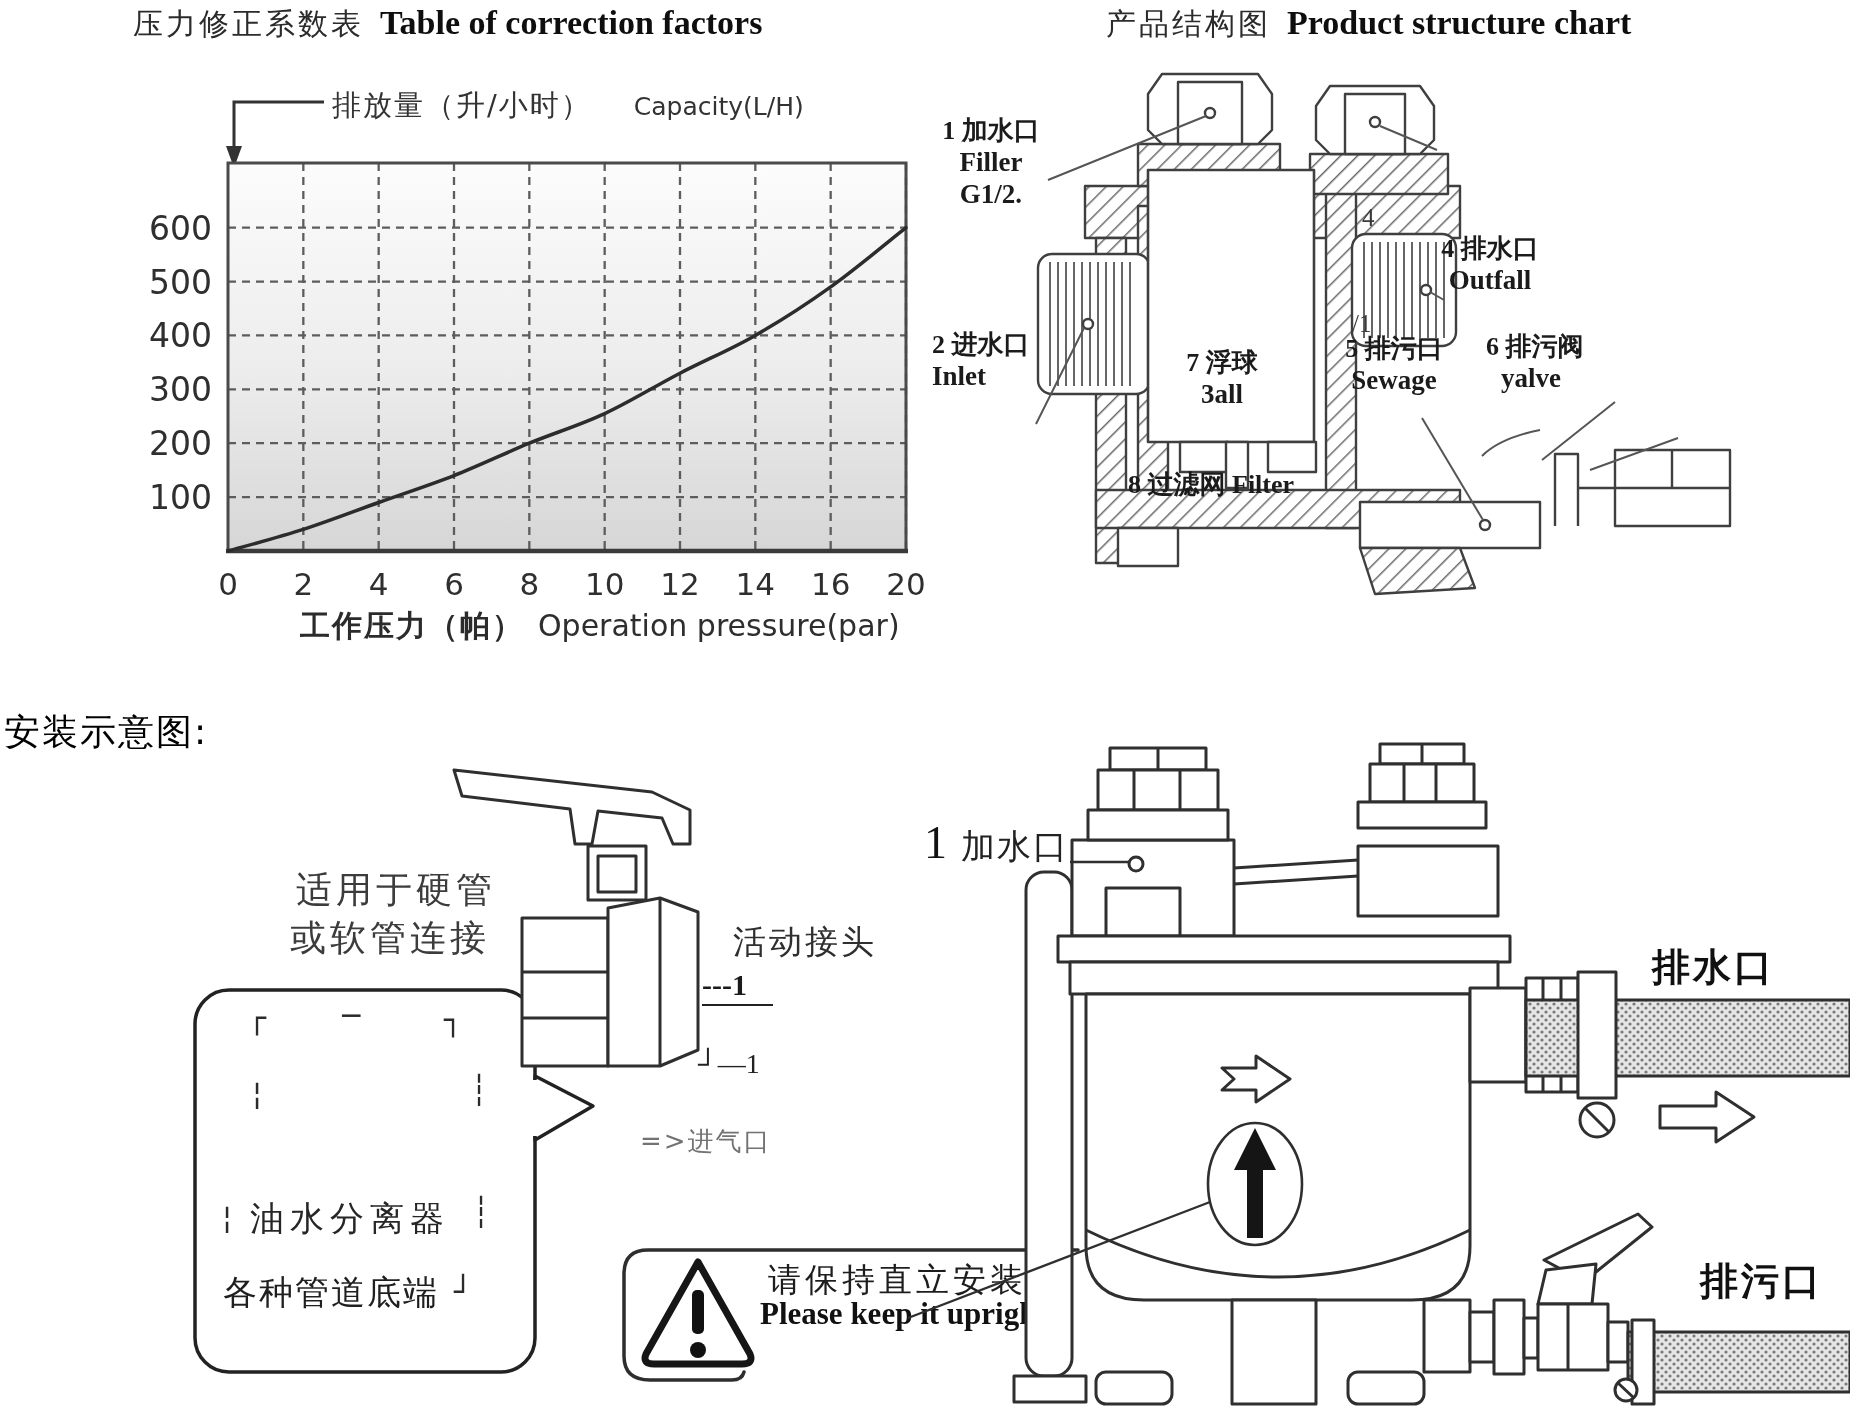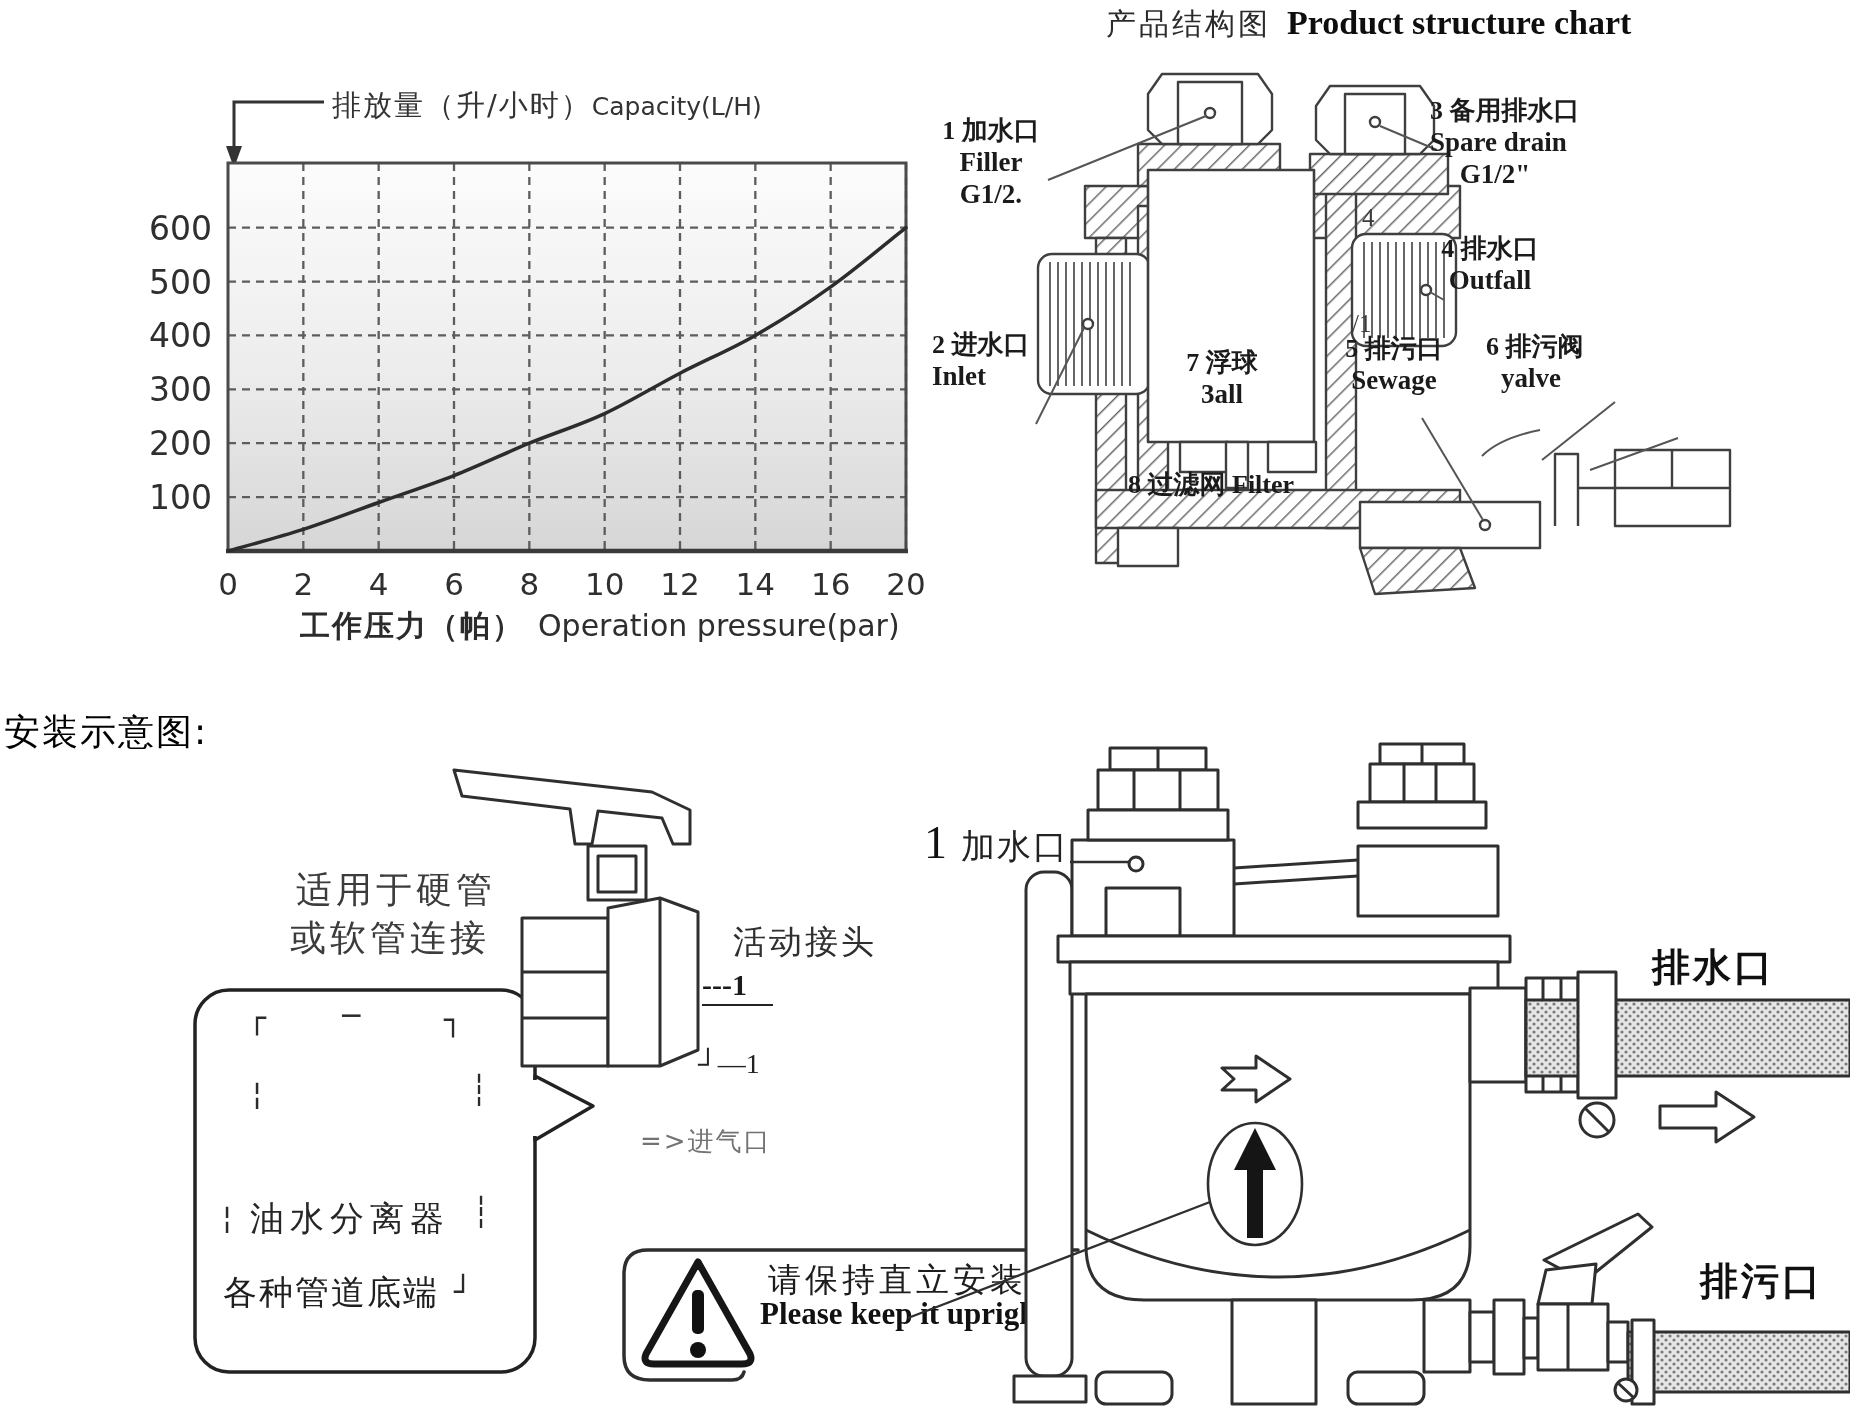--- a/index.html
+++ b/index.html
@@ -5,21 +5,21 @@
   html,body{margin:0;padding:0;background:#fff;}
   .page{position:relative;width:1850px;height:1406px;background:#ffffff;overflow:hidden;
         font-family:"DejaVu Sans","Liberation Sans",sans-serif;}
   .abs{position:absolute;}
 
   
   .sec-title{display:flex;align-items:baseline;gap:16px;white-space:nowrap;}
   .sec-title .zh{font-family:"Liberation Serif","DejaVu Serif",serif;font-size:30px;color:#2b2b2b;letter-spacing:3px;}
   .sec-title .en{font-family:"Liberation Serif","DejaVu Serif",serif;font-weight:bold;font-size:34px;color:#0e0e0e;}
 
-  .legend-row{display:flex;align-items:baseline;white-space:nowrap;}
+  .legend-row{display:flex;align-items:baseline;gap:42px;white-space:nowrap;}
   .legend-row .zh{font-size:29px;color:#333;letter-spacing:2px;font-weight:500;}
   .legend-row .en{font-size:25px;color:#333;font-weight:500;}
 
   .xaxis-row{display:flex;align-items:baseline;gap:14px;white-space:nowrap;}
   .xaxis-row .zh{font-size:30px;font-weight:bold;color:#2b2b2b;letter-spacing:2px;}
   .xaxis-row .en{font-size:30px;font-weight:500;color:#2e2e2e;}
 
   
   .s-label{font-family:"Liberation Serif","DejaVu Serif",serif;font-weight:bold;color:#1b1b1b;
            text-align:center;line-height:1.18;white-space:nowrap;}
@@ -43,20 +43,24 @@
   .filler-row{display:flex;align-items:baseline;gap:14px;white-space:nowrap;}
   .filler-row .num{font-family:"Liberation Serif","DejaVu Serif",serif;font-size:46px;color:#111;}
   .filler-row .txt{font-size:34px;color:#222;letter-spacing:2px;}
   .port-label{font-size:38px;font-weight:bold;color:#101010;letter-spacing:3px;white-space:nowrap;}
 </style>
 </head>
 <body>
 
 <div class="page">
 
+  <div class="abs sec-title" style="left:133px;top:4px;">
+    <span class="zh">压力修正系数表</span>
+    <span class="en">Table of correction factors</span>
+  </div>
 
   <svg class="abs" style="left:218px;top:92px;" width="110" height="80" viewBox="0 0 110 80">
     <path d="M106,10 H16 V56" stroke="#333" stroke-width="3" fill="none"></path>
     <polygon points="8,54 24,54 16,76" fill="#333"></polygon>
   </svg>
 
   <div class="abs legend-row" style="left:332px;top:86px;">
     <span class="zh">排放量（升/小时）</span>
     <span class="en">Capacity(L/H)</span>
   </div>
@@ -205,25 +209,20 @@
 
   <div class="abs s-label" style="left:936px;top:116px;width:110px;">
     <span class="l1">1 加水口</span>
     <span class="l2">Filler</span>
     <span class="l3">G1/2.</span>
   </div>
   <div class="abs s-label" style="left:932px;top:330px;width:104px;text-align:left;">
     <span class="l1">2 进水口</span>
     <span class="l2">Inlet</span>
   </div>
-  <div class="abs s-label" style="left:1430px;top:96px;width:130px;">
-    <span class="l1">3 备用排水口</span>
-    <span class="l2">Spare drain</span>
-    <span class="l3">G1/2"</span>
-  </div>
   <div class="abs s-label" style="left:1438px;top:234px;width:104px;">
     <span class="l1">4 排水口</span>
     <span class="l2">Outfall</span>
   </div>
   <div class="abs s-label" style="left:1342px;top:334px;width:104px;">
     <span class="l1">5 排污口</span>
     <span class="l2">Sewage</span>
   </div>
   <div class="abs s-label" style="left:1486px;top:332px;width:90px;">
     <span class="l1">6 排污阀</span>

